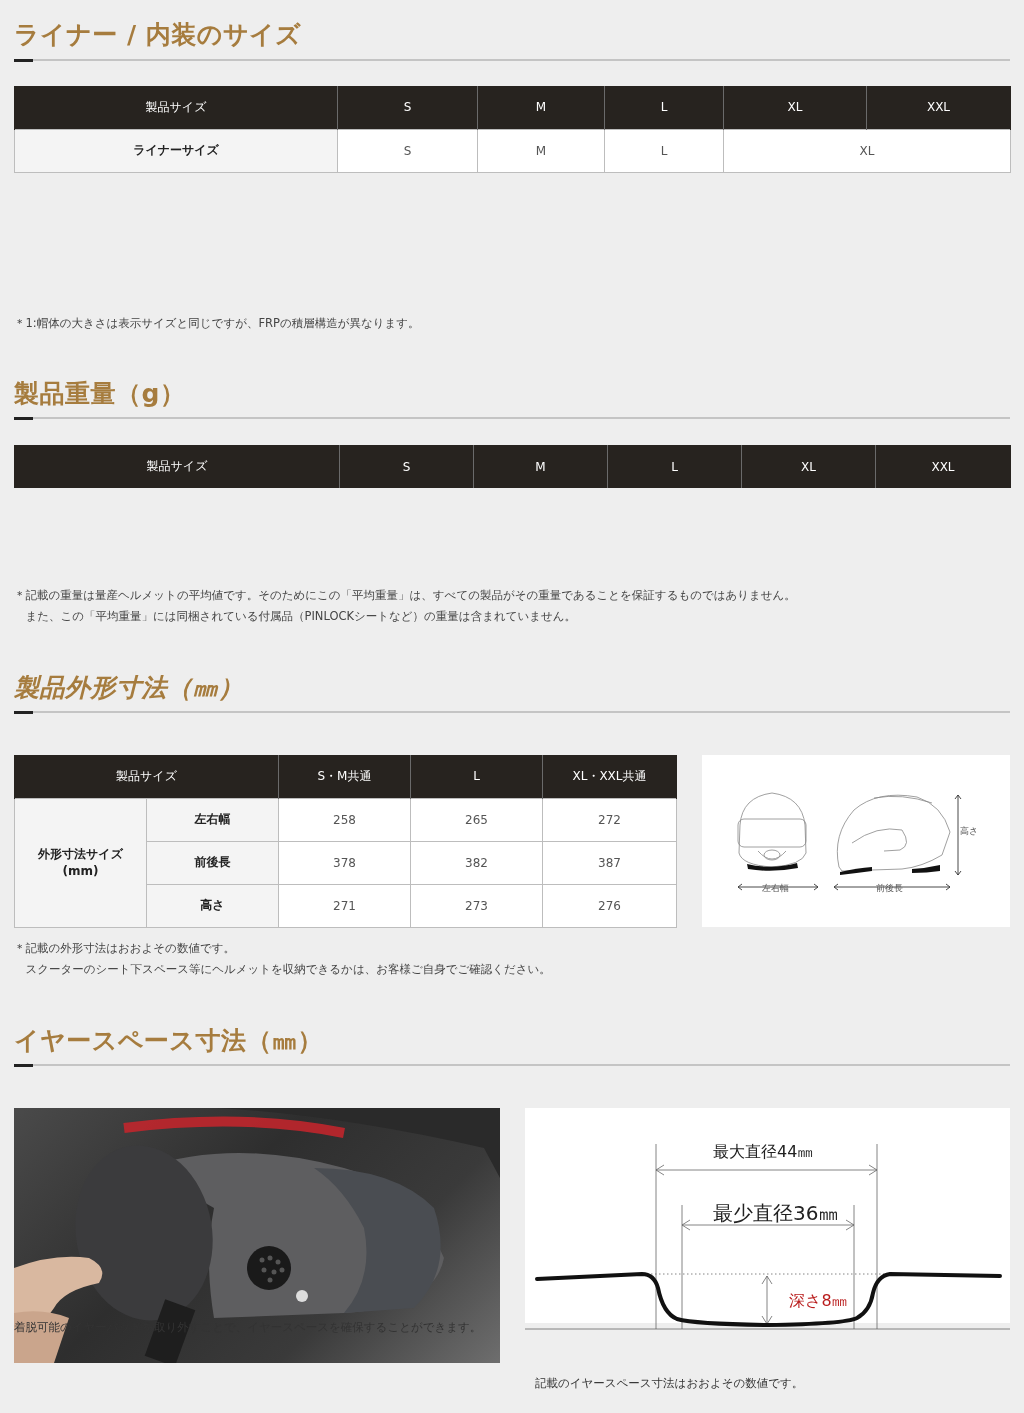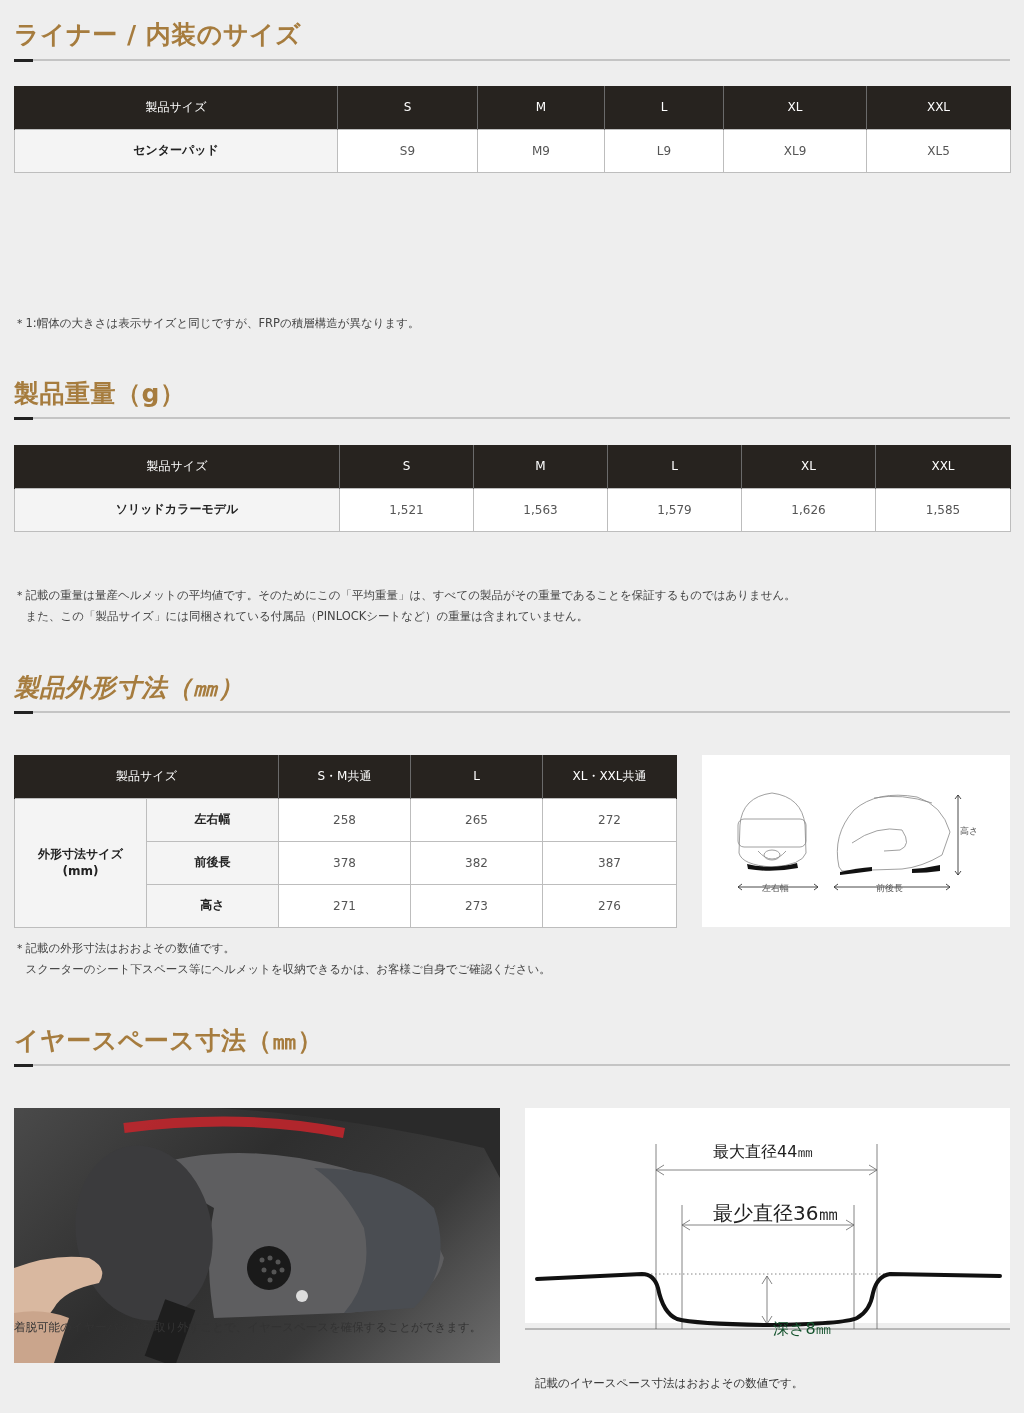--- a/index.html
+++ b/index.html
@@ -63,26 +63,25 @@
   <tbody>
       <tr style="height:43px">
     <th>製品サイズ</th>
     <th>S</th>
     <th>M</th>
     <th>L</th>
     <th>XL</th>
     <th>XXL</th>
   </tr>
   <tr style="height:43px">
-    <td class="rowlabel">センターパッド</td>
-    <td>S9</td>
-    <td>M9</td>
-    <td>L9</td>
-    <td>XL9</td>
-    <td>XL5</td>
+    <td class="rowlabel">ライナーサイズ</td>
+    <td>S</td>
+    <td>M</td>
+    <td>L</td>
+    <td colspan="2">XL</td>
   </tr>
 </tbody>
   </table>
 
 <div class="note" style="top:313px;">＊1:帽体の大きさは表示サイズと同じですが、FRPの積層構造が異なります。</div>
 
 <div class="section-title" style="top:377px;">製品重量（g）</div>
 <div class="rule" style="top:417px;"></div>
 
 <table class="spec" style="left:14px; top:445px; width:996px;">
@@ -96,33 +95,25 @@
     </colgroup>
   <tbody>
       <tr style="height:43px">
     <th>製品サイズ</th>
     <th>S</th>
     <th>M</th>
     <th>L</th>
     <th>XL</th>
     <th>XXL</th>
   </tr>
-  <tr style="height:43px">
-    <td class="rowlabel">ソリッドカラーモデル</td>
-    <td>1,521</td>
-    <td>1,563</td>
-    <td>1,579</td>
-    <td>1,626</td>
-    <td>1,585</td>
-  </tr>
 </tbody>
   </table>
 
 <div class="note" style="top:585px;">＊記載の重量は量産ヘルメットの平均値です。そのためにこの「平均重量」は、すべての製品がその重量であることを保証するものではありません。</div>
-<div class="note" style="top:606px;">　また、この「製品サイズ」には同梱されている付属品（PINLOCKシートなど）の重量は含まれていません。</div>
+<div class="note" style="top:606px;">　また、この「平均重量」には同梱されている付属品（PINLOCKシートなど）の重量は含まれていません。</div>
 
 <div class="section-title" style="top:671px;font-style:italic;">製品外形寸法（㎜）</div>
 <div class="rule" style="top:711px;"></div>
 
 <table class="spec" style="left:14px; top:755px; width:662px;">
   <colgroup>
       <col style="width:132px">
       <col style="width:132px">
       <col style="width:132px">
       <col style="width:132px">
@@ -242,15 +233,15 @@
         <path d="M321 112 L329 117 L321 122"></path>
       <line x1="242" y1="168" x2="242" y2="216"></line>
       <path d="M237 176 L242 168 L247 176"></path>
         <path d="M237 208 L242 216 L247 208"></path>
       <line x1="126" y1="166" x2="362" y2="166" stroke-dasharray="1.5 2.5"></line>
     </g>
     <path d="M12 171 L117 166 Q129 166 133 180 Q138 205 152 211 Q170 216 242 217 Q320 216 332 210 Q345 203 348 185 Q352 168 365 166 L475 168" stroke="#111" stroke-width="4" fill="none" stroke-linecap="round"></path>
   </svg>
   <div class="caption" style="left:188px; top:34px; font-size:16px; color:#222;">最大直径44㎜</div>
   <div class="caption" style="left:188px; top:92px; font-size:20px; color:#222;">最少直径36㎜</div>
-  <div class="caption" style="left:248px; top:183px; font-size:16px; color:#14532d;margin-top:28px;">深さ8㎜</div>
+  <div class="caption" style="left:264px; top:183px; font-size:16px; color:#b91c1c;">深さ8㎜</div>
 </div>
 <div class="caption" style="left:527px; top:1376px;padding-left:8px;">記載のイヤースペース寸法はおおよその数値です。</div>
 
 </body></html>

